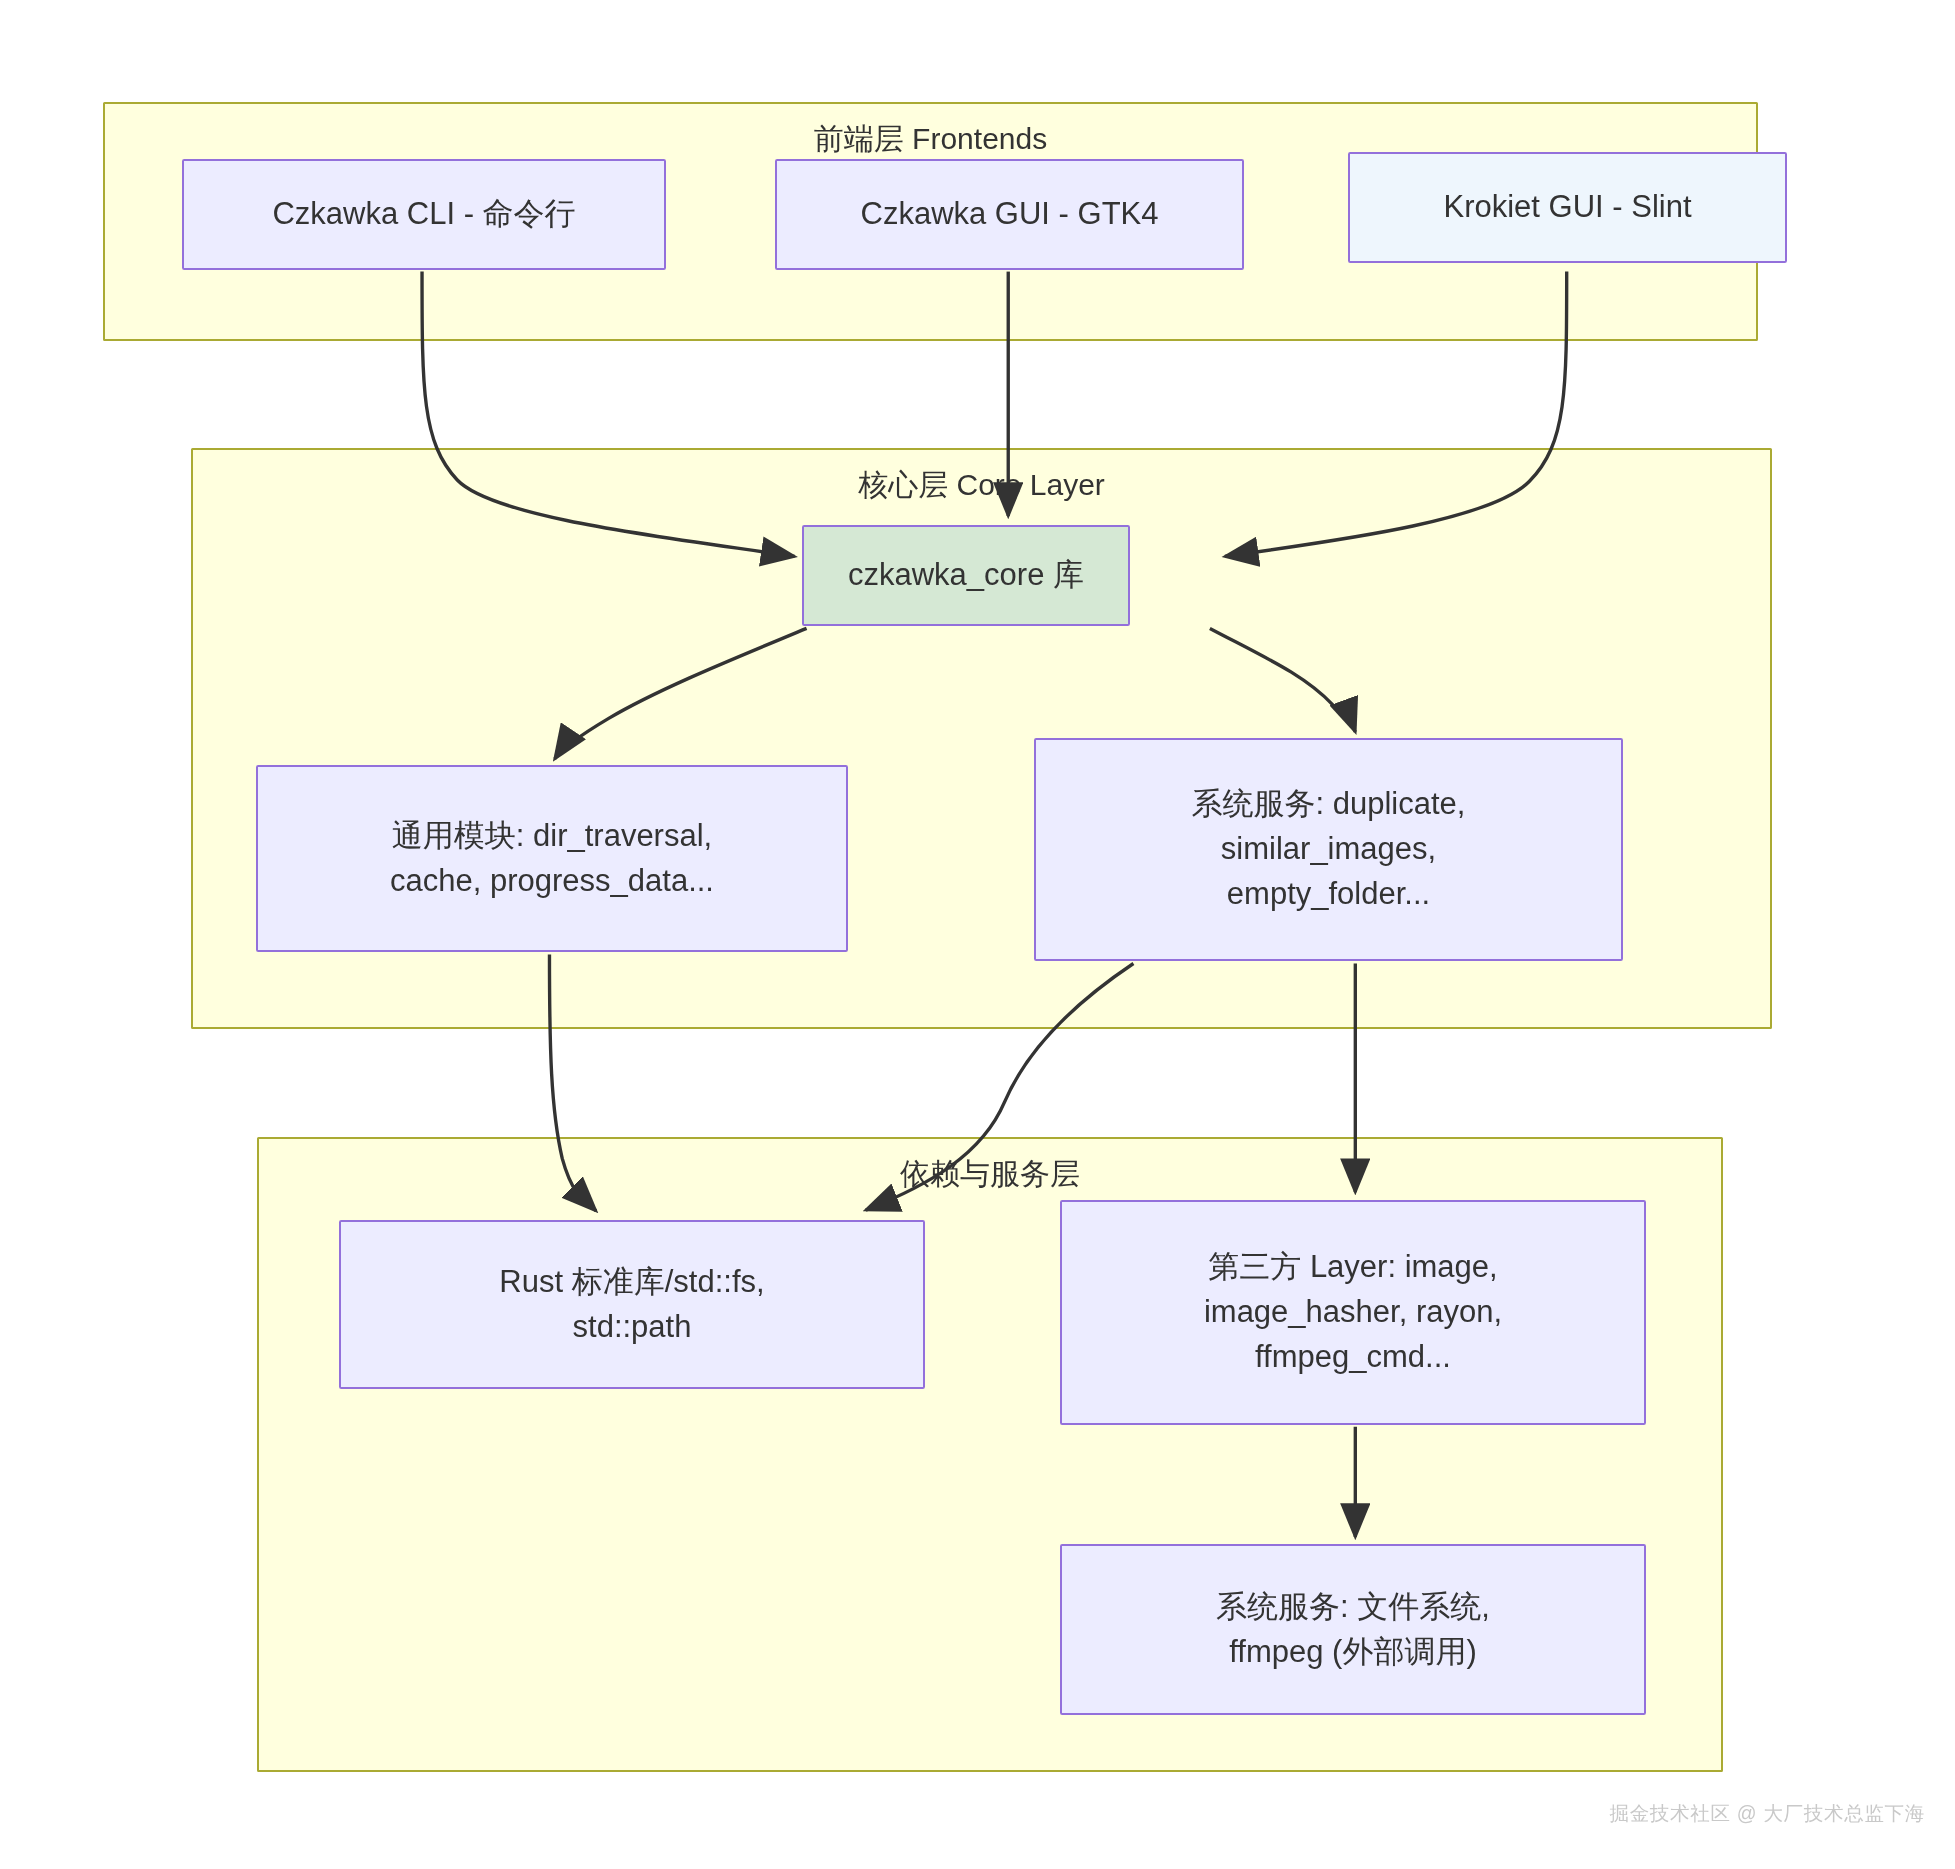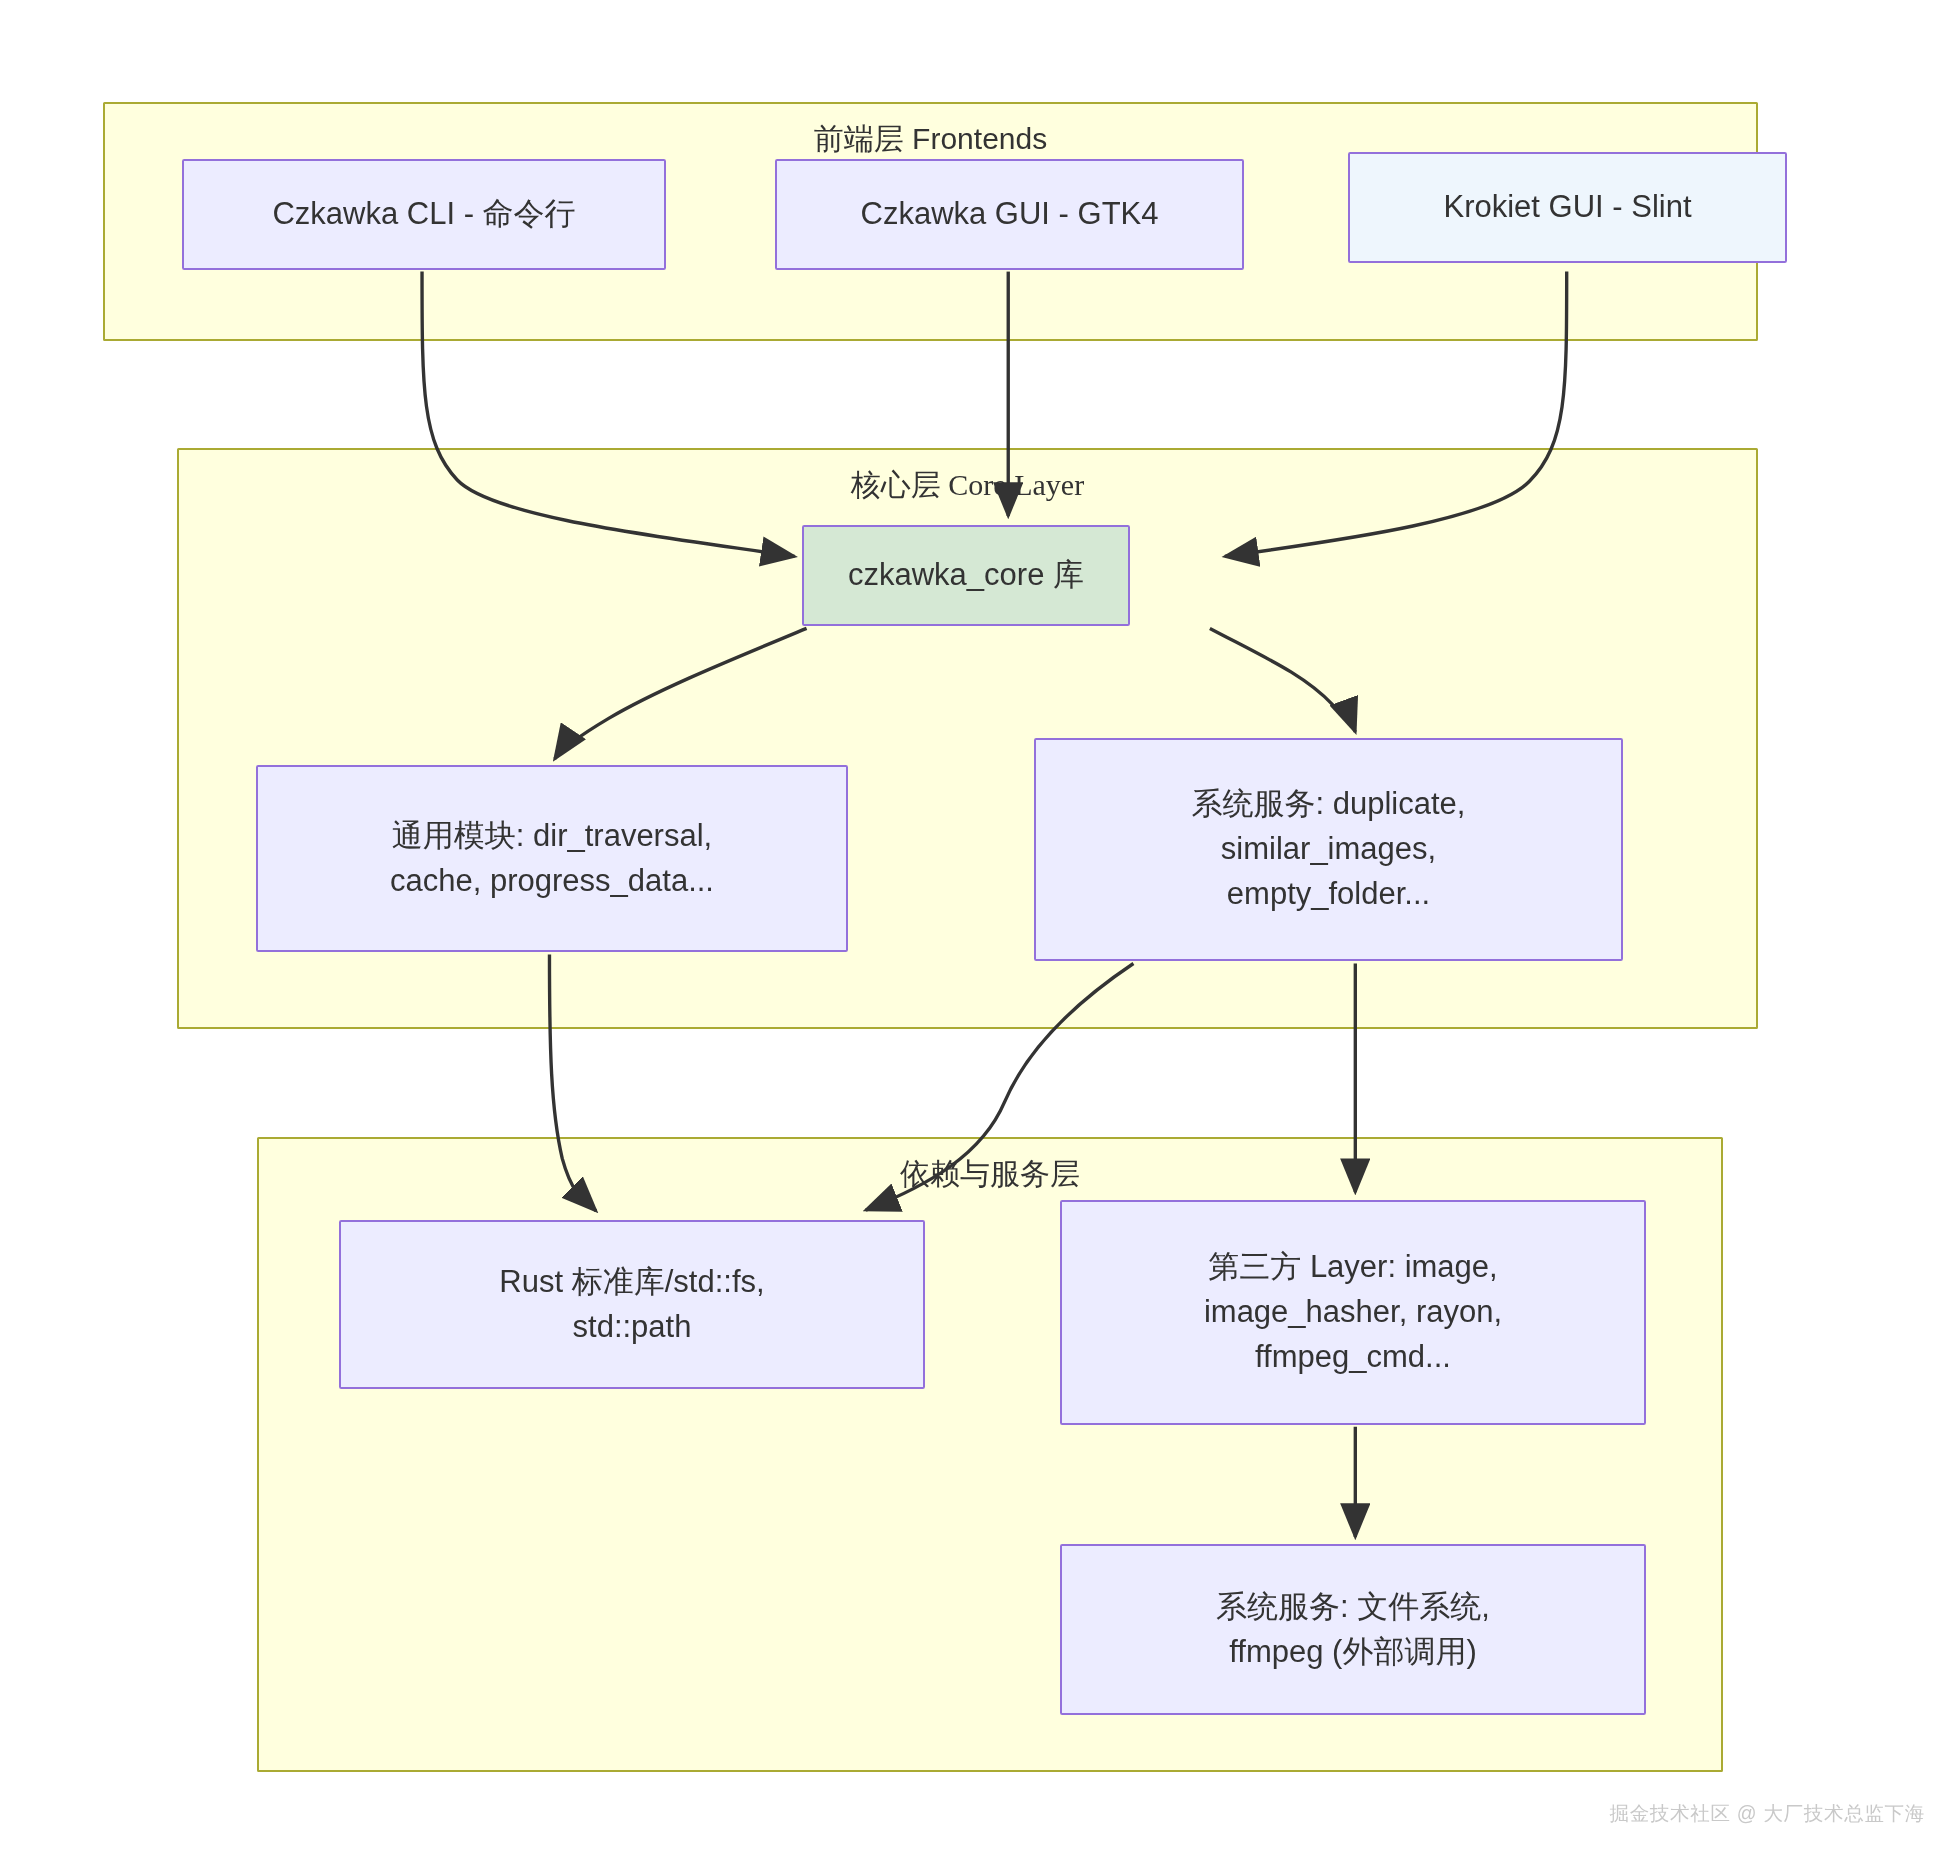--- a/index.html
+++ b/index.html
@@ -97,21 +97,21 @@
   </div>
 
   <div class="node" style="left:775px; top:159px; width:469px; height:111px;">
     <span class="node-label">Czkawka GUI - GTK4</span>
   </div>
 
   <div class="node pale" style="left:1348px; top:152px; width:439px; height:111px;">
     <span class="node-label">Krokiet GUI - Slint</span>
   </div>
 
-  <div class="cluster" style="left:177px; top:448px; width:1577px; height:577px;font-family:Liberation Serif, serif;">
+  <div class="cluster" style="left:191px; top:448px; width:1577px; height:577px;">
     <div class="cluster-title">核心层 Core Layer</div>
   </div>
 
   <div class="node green" style="left:802px; top:525px; width:328px; height:101px;">
     <span class="node-label">czkawka_core 库</span>
   </div>
 
   <div class="node" style="left:256px; top:765px; width:592px; height:187px;">
     <span class="node-label">通用模块: dir_traversal,
 cache, progress_data...</span>

